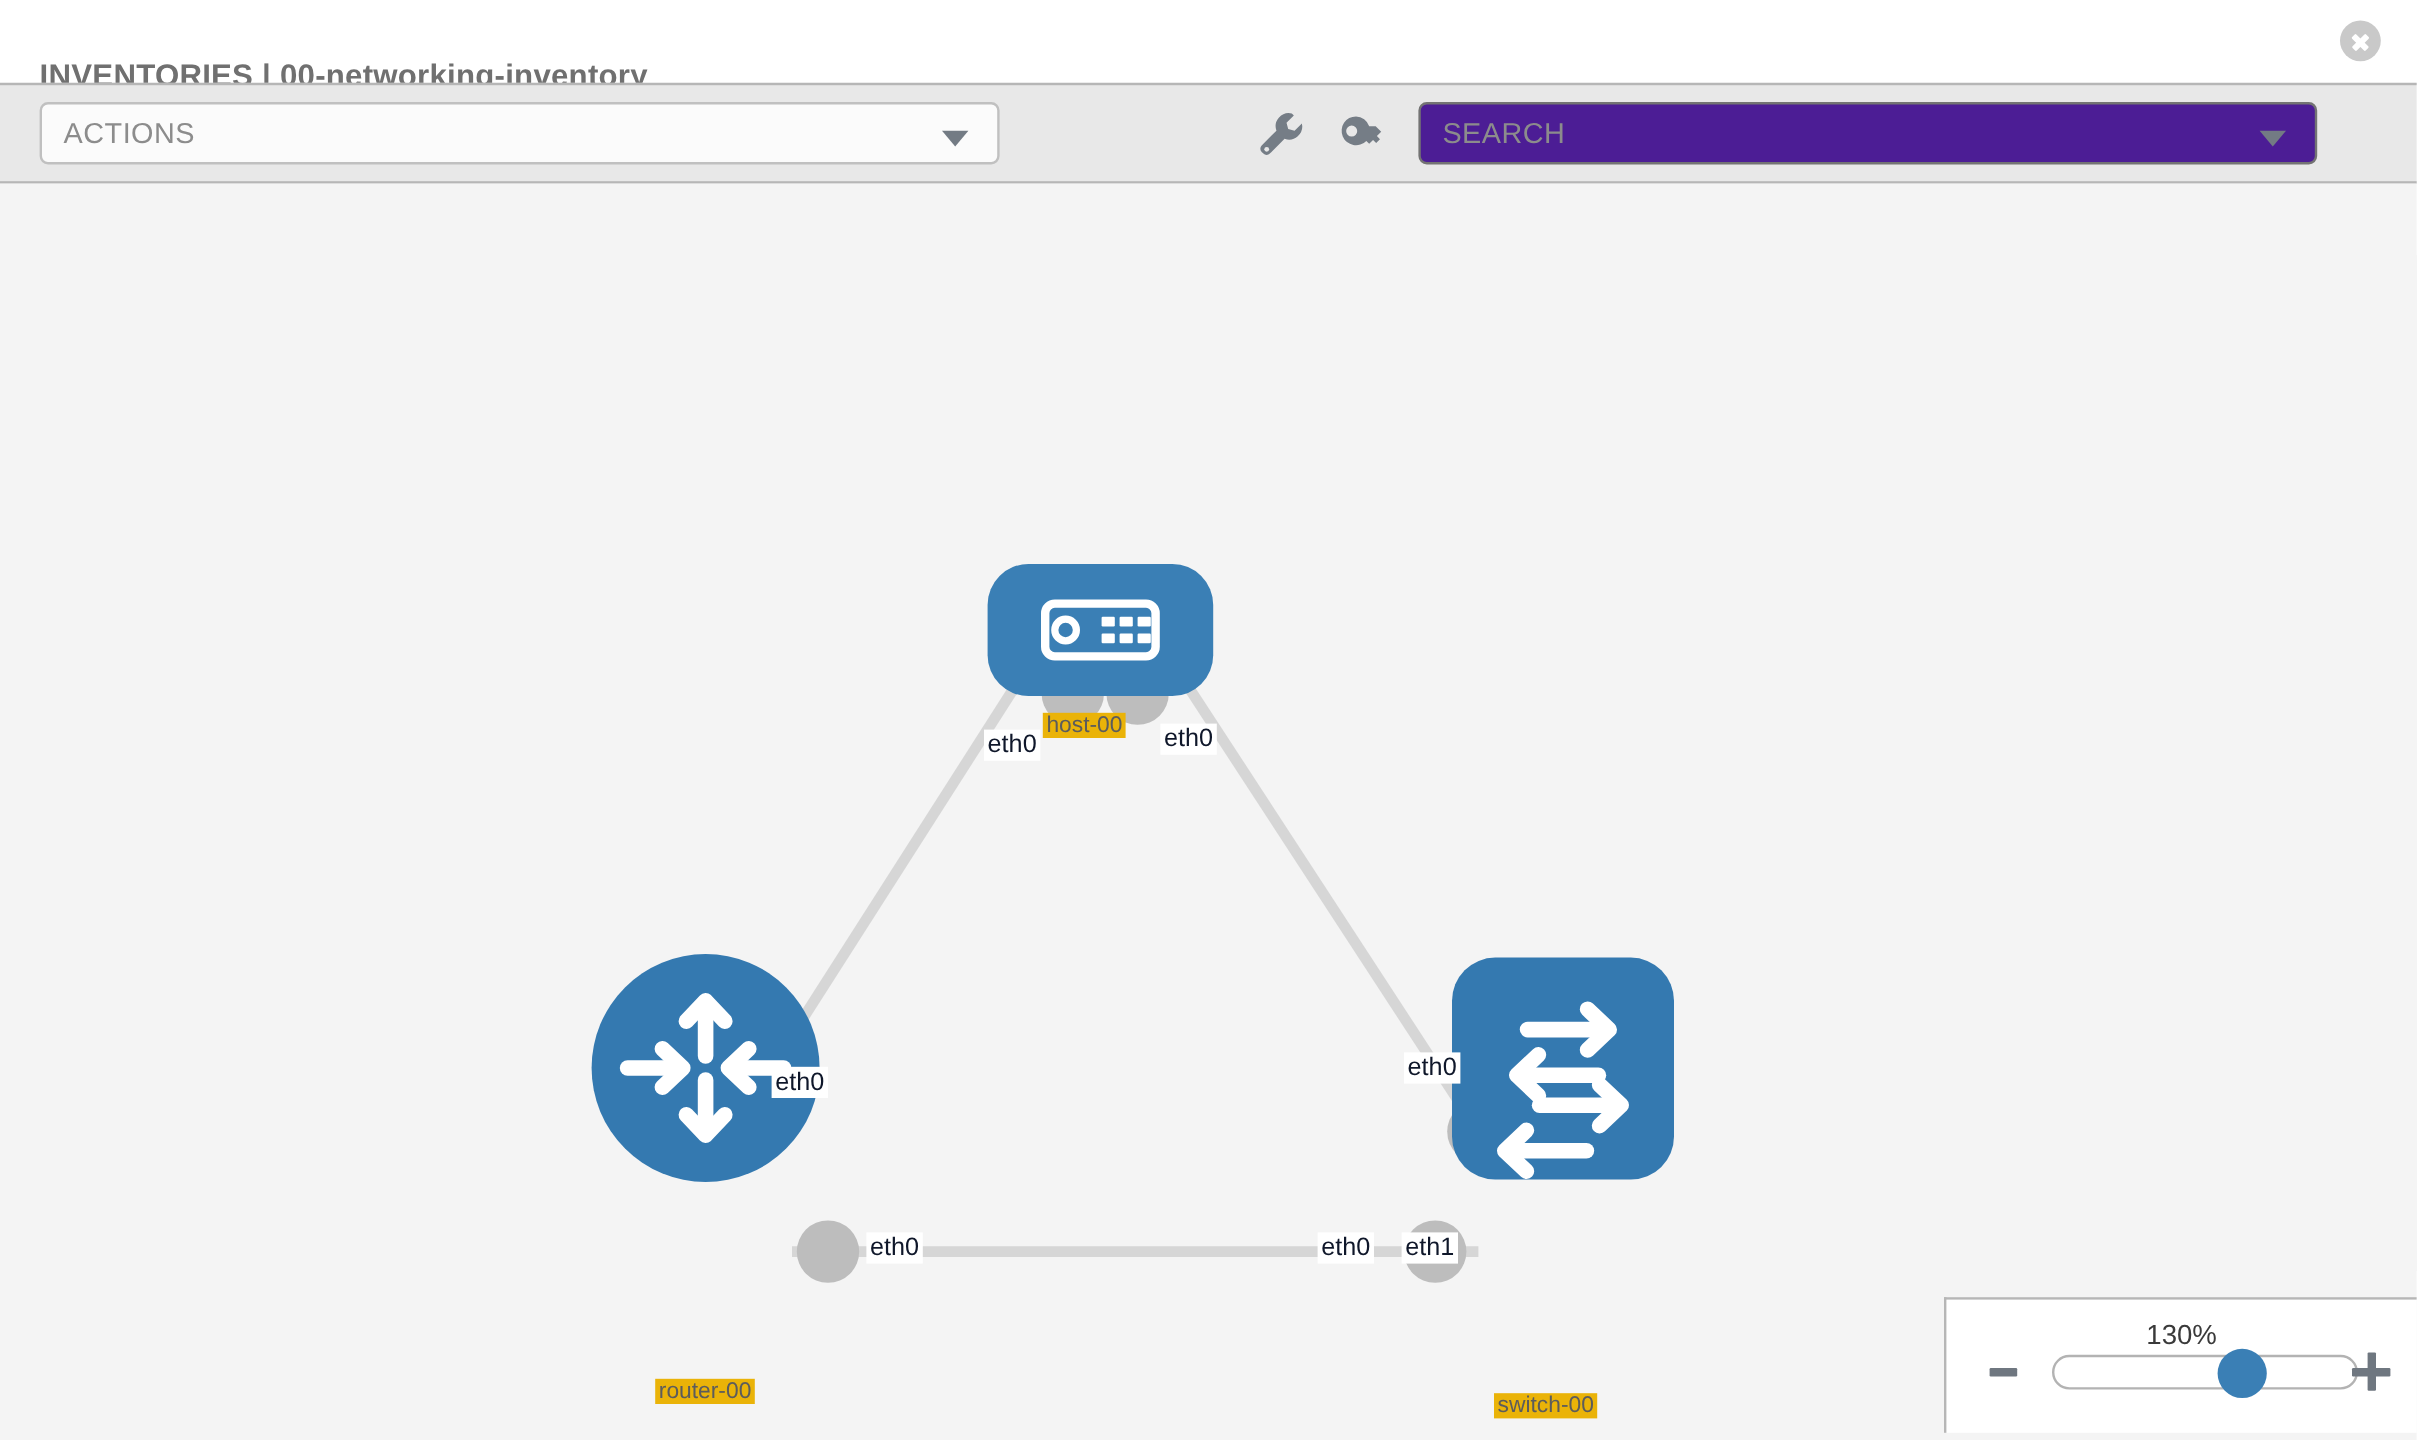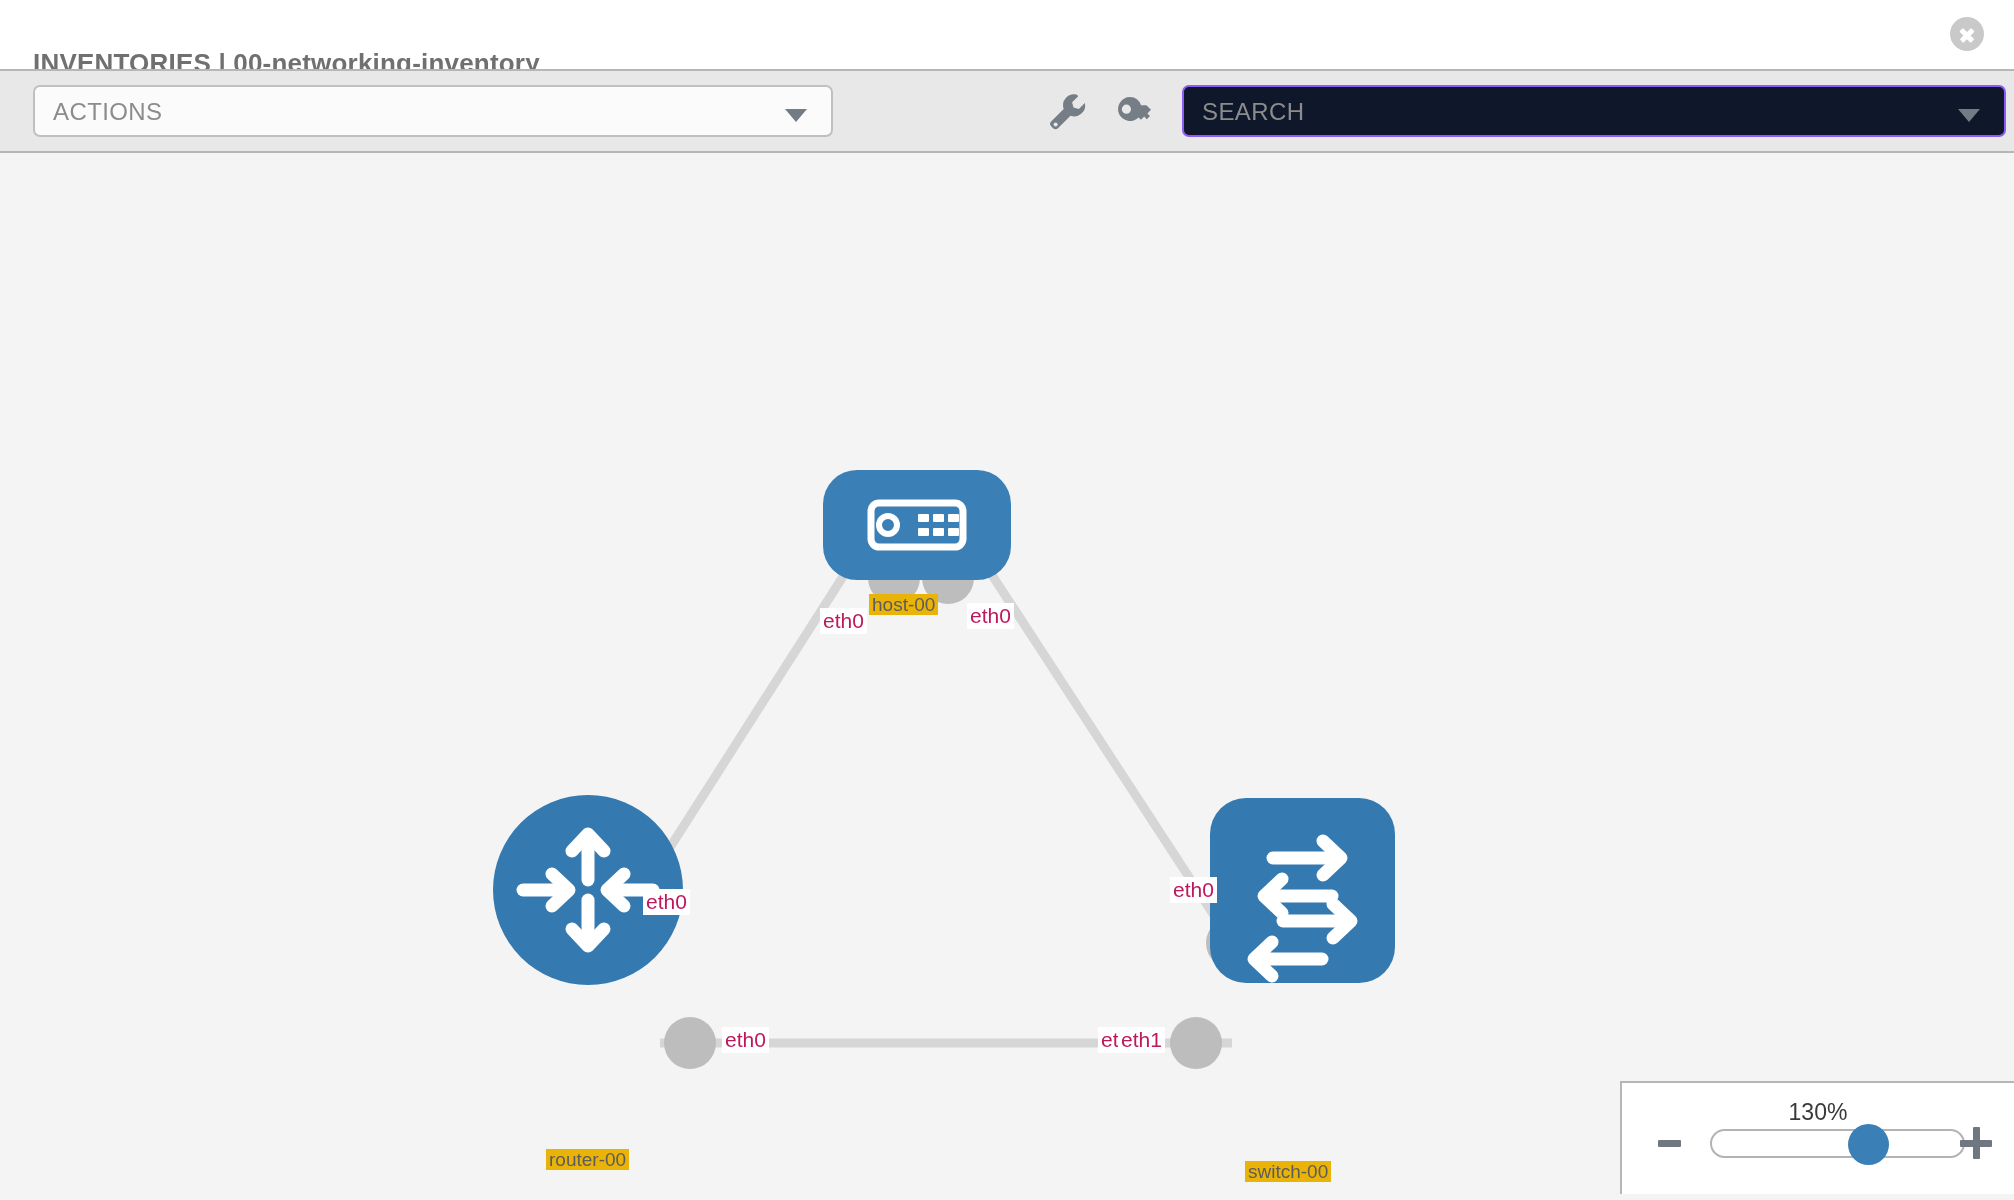--- a/index.html
+++ b/index.html
@@ -112,24 +112,24 @@
     cursor: pointer;
   }
   .tool-icon svg { display: block; }
   #wrench-icon { left: 1040px; }
   #key-icon    { left: 1110px; }
 
   .search-box {
     position: absolute;
     left: 1182px;
     top: 14px;
-    width: 824px;
+    width: 749px;
     height: 52px;
-    background: #0f172a;
-    border: 2px solid #8b5cf6;
+    background: #4c1d95;
+    border: 2px solid #737373;
     border-radius: 7px;
     box-sizing: border-box;
     cursor: text;
   }
   .search-box .label {
     position: absolute;
     left: 18px;
     top: 11px;
     font-size: 24px;
     color: #8c8c8c;
@@ -147,21 +147,21 @@
   }
   .topo-svg {
     position: absolute;
     left: 0; top: 0;
   }
 
   
   .edge-label {
     position: absolute;
     font-size: 21px;
-    color: #be185d;
+    color: #0f172a;
     background: #ffffff;
     padding: 1px 3px;
     white-space: nowrap;
     line-height: 1.12;
   }
   .node-label {
     position: absolute;
     font-size: 19px;
     color: #5c5c5c;
     background: #eab308;
@@ -345,21 +345,21 @@
         </g>
       </g>
     </svg>
 
     <div class="edge-label" style="left:820px; top:455px;">eth0</div>
     <div class="edge-label" style="left:967px; top:450px;">eth0</div>
     <div class="edge-label" style="left:643px; top:736px;">eth0</div>
     <div class="edge-label" style="left:1170px; top:724px;">eth0</div>
     <div class="edge-label" style="left:722px; top:874px;">eth0</div>
     <div class="edge-label" style="left:1098px; top:874px;">eth0</div>
-    <div class="edge-label" style="left:1118px; top:874px;">eth1</div>
+    <div class="edge-label" style="left:1168px; top:874px;">eth1</div>
 
     <div class="node-label" style="left:869px; top:441px;">host-00</div>
     <div class="node-label" style="left:546px; top:996px;">router-00</div>
     <div class="node-label" style="left:1245px; top:1008px;">switch-00</div>
   </div>
 
   <div class="zoom-panel">
     <div class="zoom-level">130%</div>
     <div class="zoom-minus"></div>
     <div class="zoom-track">

